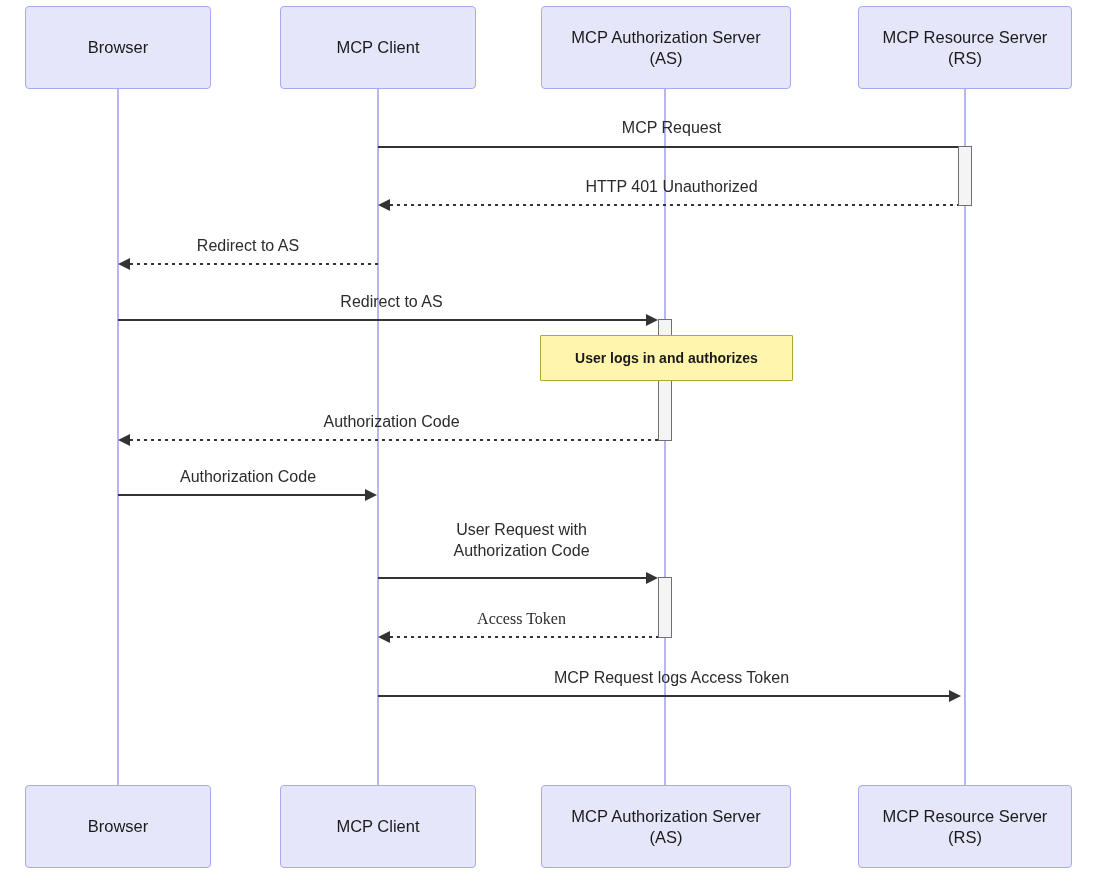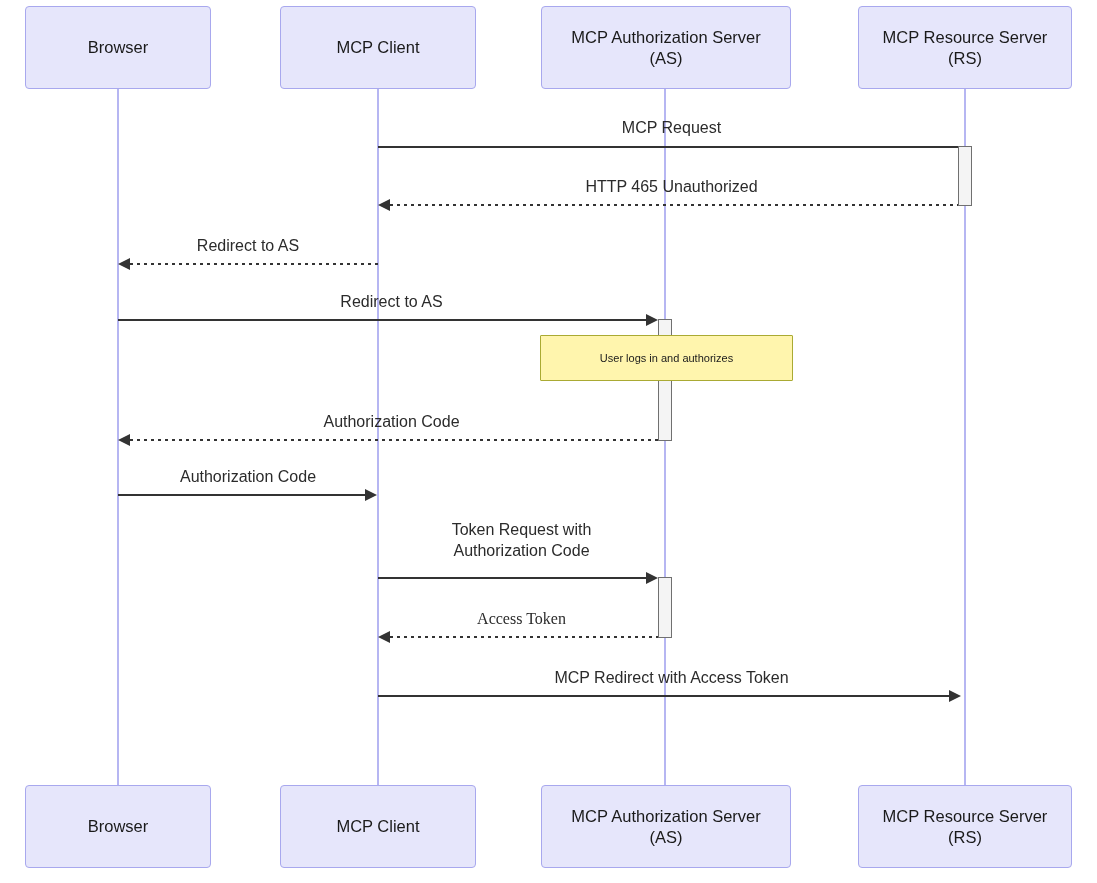--- a/index.html
+++ b/index.html
@@ -35,21 +35,21 @@
     border-top:6px solid transparent;border-bottom:6px solid transparent;
     border-right:12px solid var(--msg-color);
   }
   .activation{
     position:absolute;width:14px;background:var(--activation-fill);
     border:1.5px solid var(--activation-border);box-sizing:border-box;z-index:3;
   }
   .note{
     position:absolute;background:var(--note-fill);border:1px solid var(--note-border);
     display:flex;align-items:center;justify-content:center;text-align:center;
-    font-size:11px;color:#1a1a1a;z-index:5;box-sizing:border-box;border-radius:1px;
+    font-size:14px;color:#1a1a1a;z-index:5;box-sizing:border-box;border-radius:1px;font-weight:bold;
   }
 </style>
 </head>
 <body>
 
 <div class="canvas">
 
   <div class="lifeline" style="left:117px;top:89px;height:696px;"></div>
   <div class="lifeline" style="left:377px;top:89px;height:696px;"></div>
   <div class="lifeline" style="left:664px;top:89px;height:696px;"></div>
@@ -76,52 +76,52 @@
   <div class="actor" style="left:858px;top:6px;width:214px;">
     <div class="actor-label">
         <span>MCP Resource Server</span>
         <span>(RS)</span>
       </div>
   </div>
 
   <div class="msg-label" style="left:378px;top:118px;width:587px;">MCP Request</div>
   <div class="line-solid" style="left:378px;top:146px;width:580px;"></div>
 
-  <div class="msg-label" style="left:378px;top:177px;width:587px;">HTTP 465 Unauthorized</div>
+  <div class="msg-label" style="left:378px;top:177px;width:587px;">HTTP 401 Unauthorized</div>
   <div class="line-dashed" style="left:390px;top:204px;width:568px;"></div>
   <div class="head-left" style="left:378px;top:199px;"></div>
 
   <div class="msg-label" style="left:118px;top:236px;width:260px;">Redirect to AS</div>
   <div class="line-dashed" style="left:130px;top:263px;width:248px;"></div>
   <div class="head-left" style="left:118px;top:258px;"></div>
 
   <div class="msg-label" style="left:118px;top:292px;width:547px;">Redirect to AS</div>
   <div class="line-solid" style="left:118px;top:319px;width:529px;"></div>
   <div class="head-right" style="left:646px;top:314px;"></div>
 
   <div class="msg-label" style="left:118px;top:412px;width:547px;">Authorization Code</div>
   <div class="line-dashed" style="left:130px;top:439px;width:529px;"></div>
   <div class="head-left" style="left:118px;top:434px;"></div>
 
   <div class="msg-label" style="left:118px;top:467px;width:260px;">Authorization Code</div>
   <div class="line-solid" style="left:118px;top:494px;width:248px;"></div>
   <div class="head-right" style="left:365px;top:489px;"></div>
 
   <div class="msg-label" style="left:378px;top:520px;width:287px;">
-    <span>Token Request with</span>
+    <span>User Request with</span>
     <span>Authorization Code</span>
   </div>
   <div class="line-solid" style="left:378px;top:577px;width:269px;"></div>
   <div class="head-right" style="left:646px;top:572px;"></div>
 
   <div class="msg-label" style="left:378px;top:609px;width:287px;font-family:Liberation Serif, serif;">Access Token</div>
   <div class="line-dashed" style="left:390px;top:636px;width:269px;"></div>
   <div class="head-left" style="left:378px;top:631px;"></div>
 
-  <div class="msg-label" style="left:378px;top:668px;width:587px;">MCP Redirect with Access Token</div>
+  <div class="msg-label" style="left:378px;top:668px;width:587px;">MCP Request logs Access Token</div>
   <div class="line-solid" style="left:378px;top:695px;width:572px;"></div>
   <div class="head-right" style="left:949px;top:690px;"></div>
 
   <div class="activation" style="left:958px;top:146px;height:60px;"></div>
   <div class="activation" style="left:658px;top:319px;height:122px;"></div>
   <div class="activation" style="left:658px;top:577px;height:61px;"></div>
 
   <div class="note" style="left:540px;top:335px;width:253px;height:46px;">User logs in and authorizes</div>
 
   <div class="actor" style="left:25px;top:785px;width:186px;">

